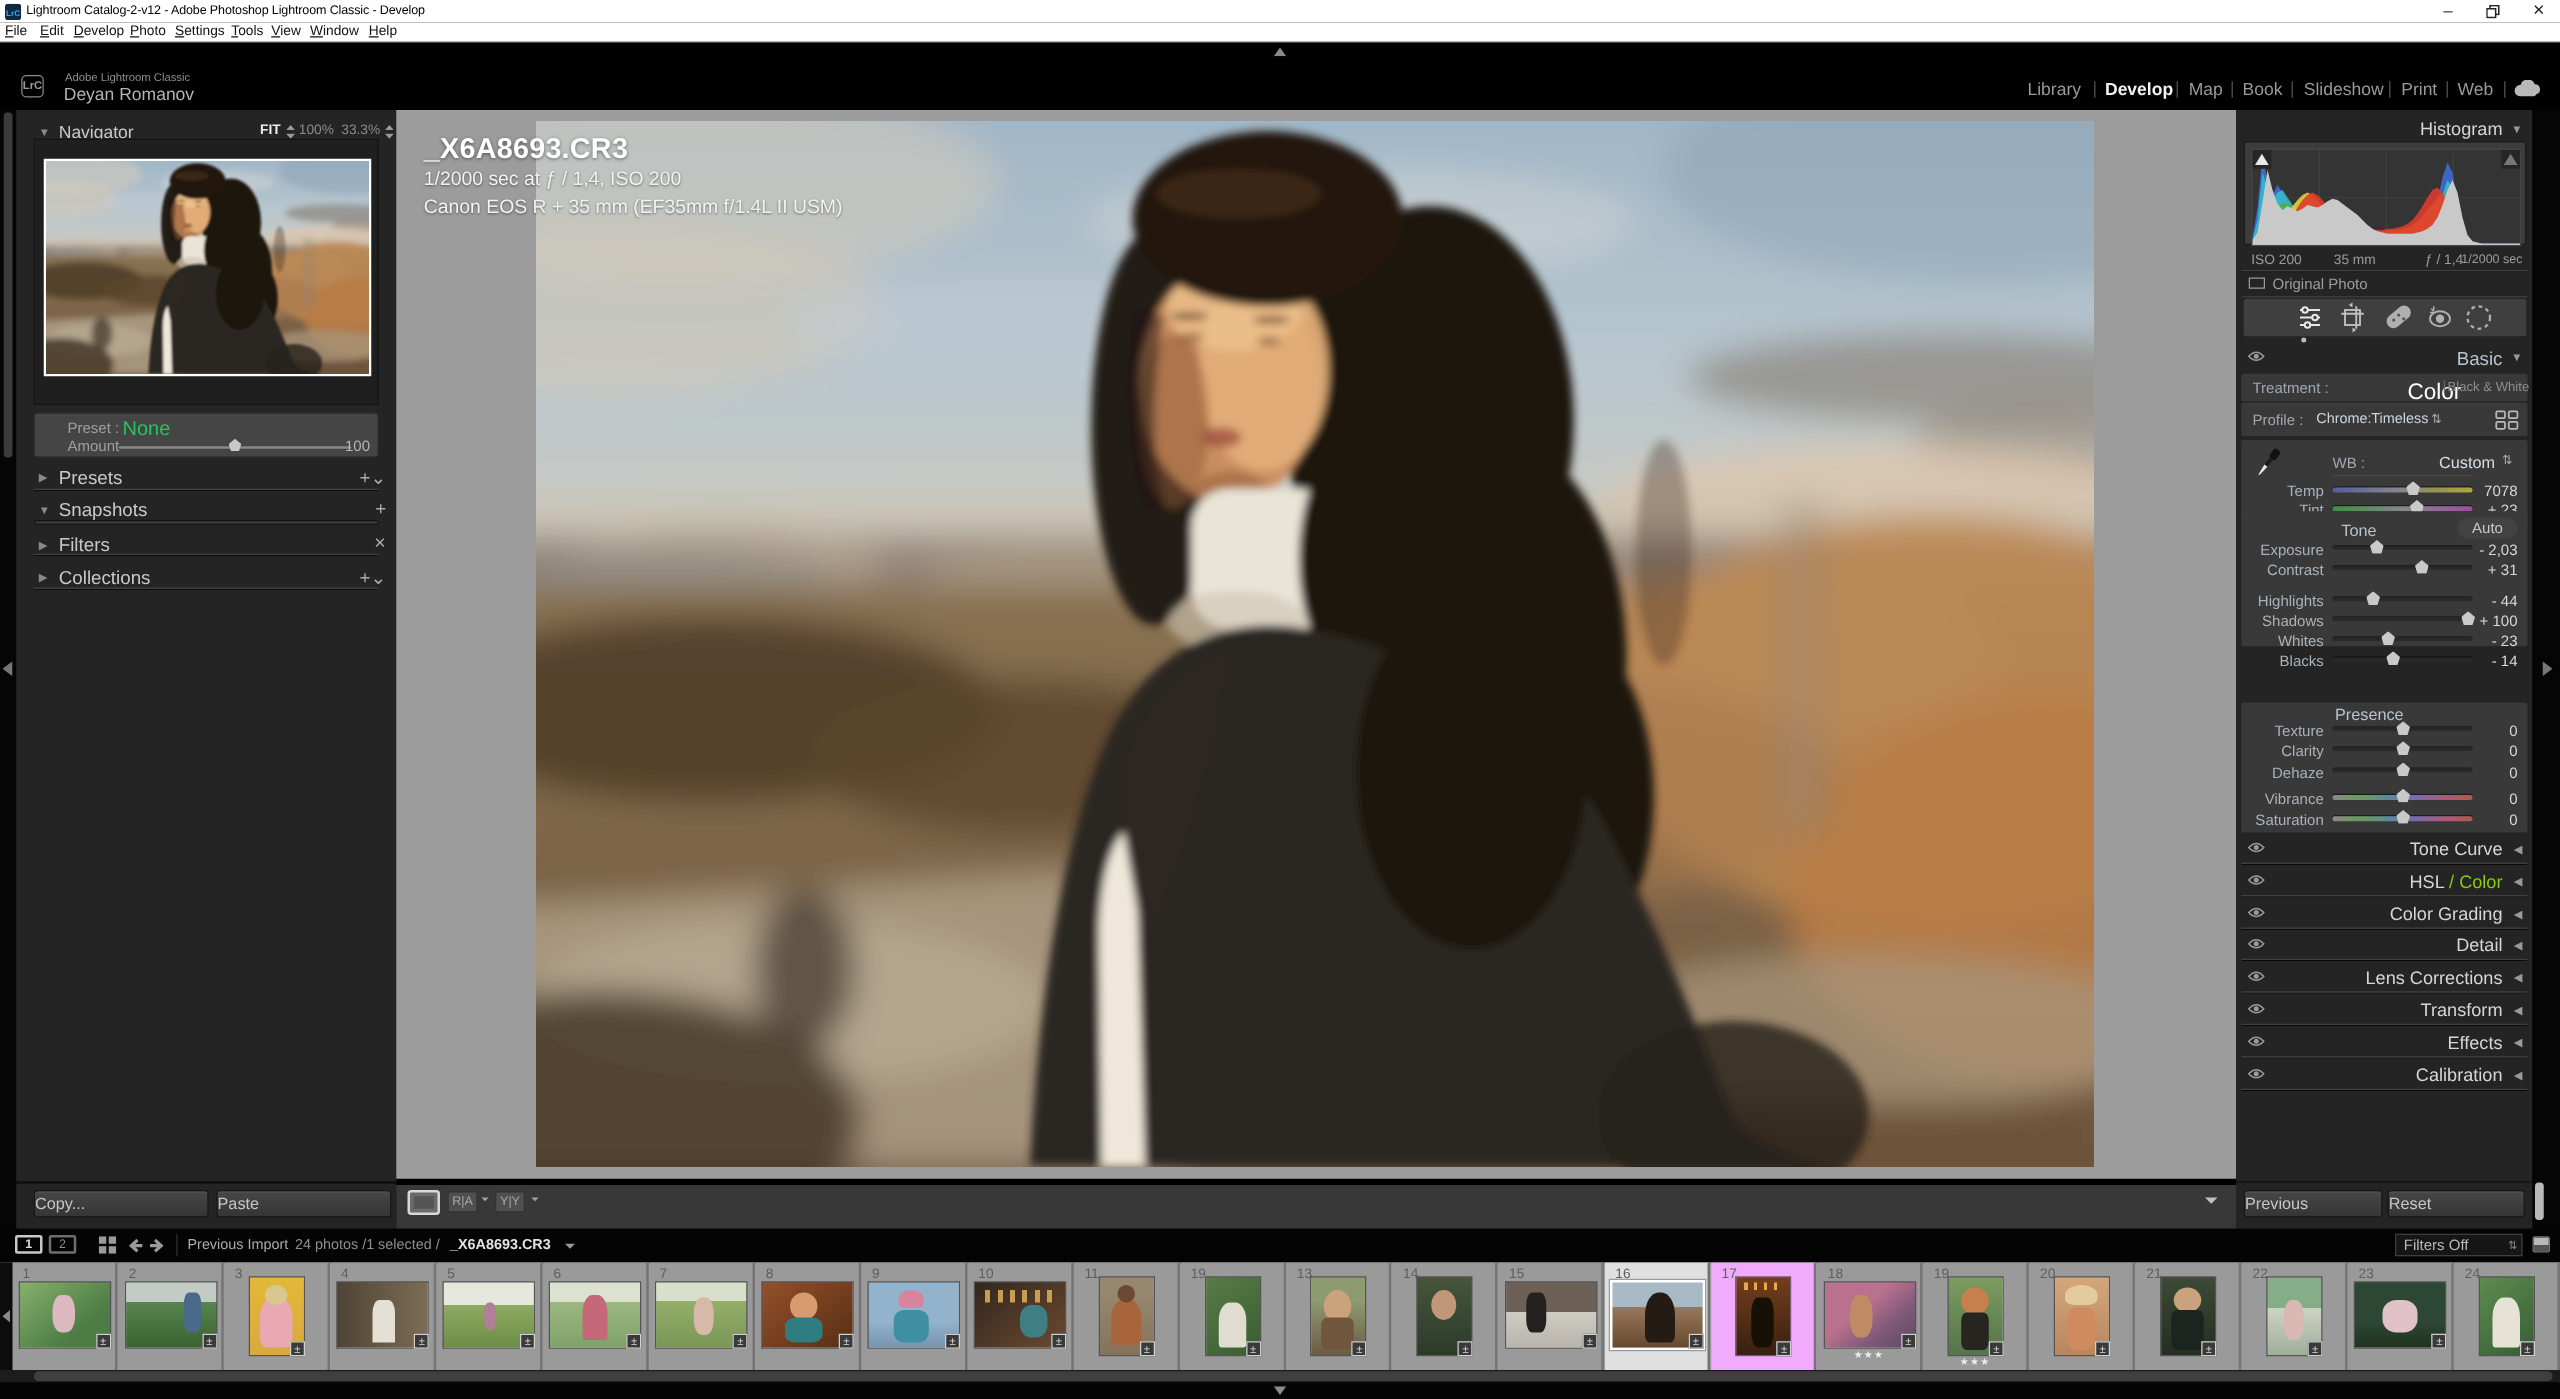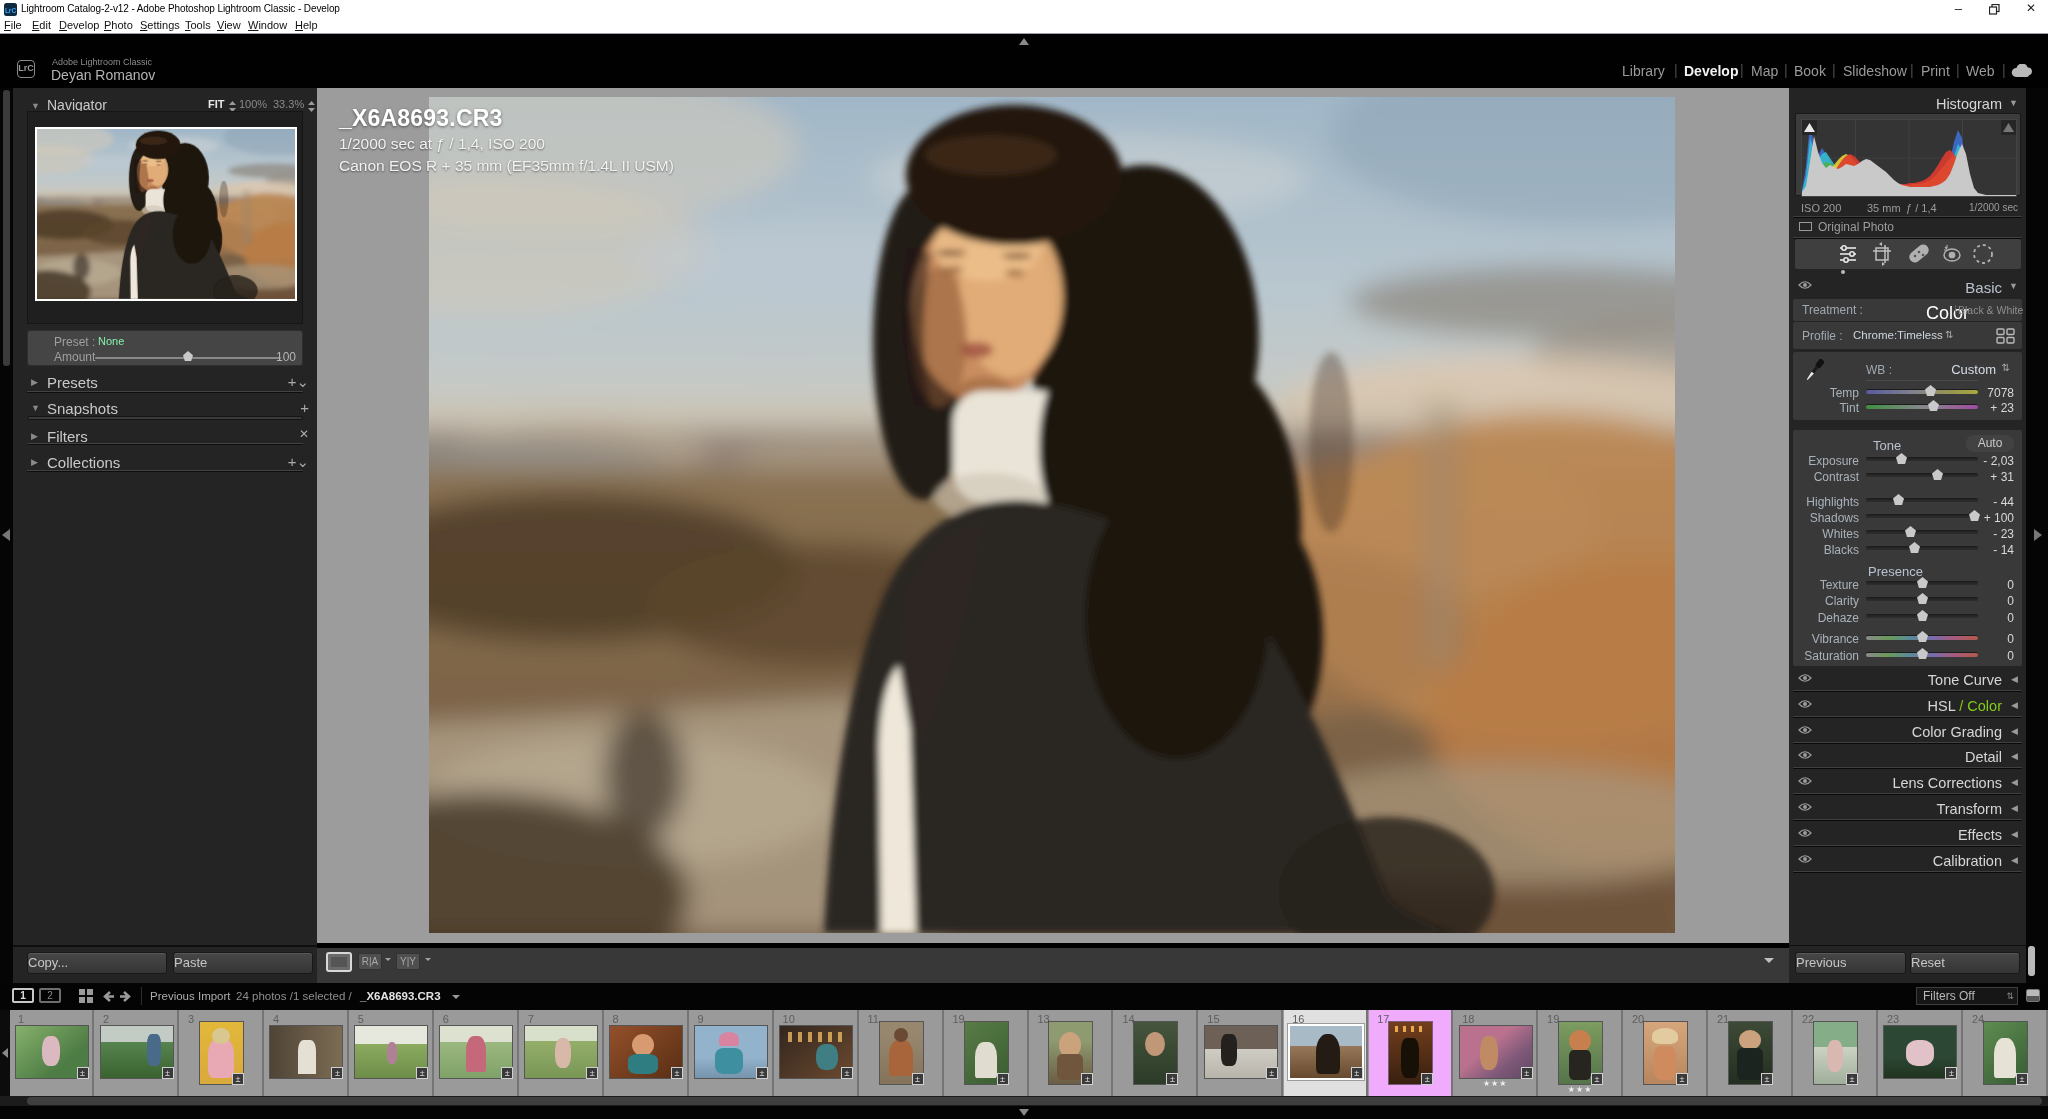--- a/index.html
+++ b/index.html
@@ -215,21 +215,21 @@
  <div style="position:absolute;left:14px;top:23px;width:276px;height:213px;background:#1f1f1f;border:1px solid #151515">
    <div style="position:absolute;left:7px;top:15px;width:262px;height:174px;background:#fff;padding:2px">
      <svg width="258" height="170">
             <use href="#photo"></use>
           </svg>
    </div>
  </div>
 
  <div style="position:absolute;left:14px;top:242px;width:276px;height:36px;background:#454545;border-radius:3px;border:1px solid #2e2e2e">
    <span style="position:absolute;left:26px;top:4px;font-size:12px;color:#9f9f9f">Preset :</span>
-   <span style="position:absolute;left:70px;top:4px;font-size:11px;color:#86efac">None</span>
+   <span style="position:absolute;left:70px;top:4px;font-size:16px;color:#22c55e">None</span>
    <span style="position:absolute;left:26px;top:19px;font-size:12px;color:#9f9f9f">Amount</span>
    <div style="position:absolute;left:67px;top:26px;width:186px;height:2px;background:#888;border-radius:1px"></div>
    <div class="sknob" style="left:155px;top:20px;width:10px;height:10px"></div>
    <span style="position:absolute;right:6px;top:19px;font-size:12px;color:#b5b5b5">100</span>
  </div>
  <div class="phead" style="top:283px">
         <span class="tri">▶</span>
         <span class="t">Presets</span>
         <span class="plus">+⌄</span>
       </div>
@@ -290,21 +290,21 @@
      <div style="position:absolute;left:0;top:0;width:15px;height:15px;background:#262626"><svg width="15" height="15">
               <polygon points="7.5,3 13,12 2,12" fill="#e8e8e8"></polygon>
             </svg></div>
      <div style="position:absolute;right:0;top:0;width:15px;height:15px;background:#262626"><svg width="15" height="15">
               <polygon points="7.5,3 13,12 2,12" fill="#777"></polygon>
             </svg></div>
    </div>
  </div>
  <div style="position:absolute;left:12px;top:114px;font-size:11px;color:#9c9c9c">ISO 200</div>
  <div style="position:absolute;left:78px;top:114px;font-size:11px;color:#9c9c9c">35 mm</div>
- <div style="position:absolute;left:117px;top:114px;font-size:11px;color:#9c9c9c">ƒ / 1,4</div>
+ <div style="position:absolute;left:151px;top:114px;font-size:11px;color:#9c9c9c">ƒ / 1,4</div>
  <div style="position:absolute;right:8px;top:114px;font-size:10px;color:#9c9c9c">1/2000 sec</div>
  <div class="rdiv" style="top:128px"></div>
  <div style="position:absolute;left:10px;top:134px;width:13px;height:9px;border:1px solid #9a9a9a"></div>
  <div style="position:absolute;left:29px;top:132px;font-size:12px;color:#9c9c9c">Original Photo</div>
  <div class="rdiv" style="top:149px"></div>
 
  <div style="position:absolute;left:6px;top:151px;width:226px;height:30px;background:#3f3f3f;border-radius:2px">
  <svg width="226" height="30">
   <g stroke="#e8e8e8" stroke-width="1.6" fill="none">
    <line x1="45" y1="9" x2="61" y2="9"></line>
@@ -379,21 +379,21 @@
    <div style="position:absolute;left:73px;top:28px;width:112px;height:1px;background:#4a4a4a"></div>
    <div class="slab" style="left:0;top:34px;width:66px">Temp</div>
 <div class="strack" style="left:73px;top:38px;width:112px;height:4px;background:linear-gradient(90deg,#585a9e,#83848e 45%,#96944e 75%,#aaa83e)"></div>
 <div class="sknob" style="left:132px;top:33px"></div>
 <div class="sval" style="top:34px">7078</div>
    <div class="slab" style="left:0;top:49px;width:66px">Tint</div>
 <div class="strack" style="left:73px;top:53px;width:112px;height:4px;background:linear-gradient(90deg,#3f8f3f,#84888a 50%,#a04ba0)"></div>
 <div class="sknob" style="left:135px;top:48px"></div>
 <div class="sval" style="top:49px">+ 23</div>
  </div>
- <div class="rbox" style="top:342px;height:136px">
+ <div class="rbox" style="top:321px;height:108px">
    <span style="position:absolute;left:80px;top:8px;font-size:13px;color:#b9c2cf">Tone</span>
    <div style="position:absolute;right:8px;top:5px;width:48px;height:17px;background:#424242;border-radius:8px;color:#c8c8c8;font-size:12px;text-align:center;line-height:16px">Auto</div>
    <div class="slab" style="left:0;top:24px;width:66px">Exposure</div>
 <div class="strack" style="left:73px;top:28px;width:112px;height:3px;background:linear-gradient(180deg,#232323,#2e2e2e)"></div>
 <div class="sknob" style="left:103px;top:23px"></div>
 <div class="sval" style="top:24px">- 2,03</div>
    <div class="slab" style="left:0;top:40px;width:66px">Contrast</div>
 <div class="strack" style="left:73px;top:44px;width:112px;height:3px;background:linear-gradient(180deg,#232323,#2e2e2e)"></div>
 <div class="sknob" style="left:139px;top:39px"></div>
 <div class="sval" style="top:40px">+ 31</div>

